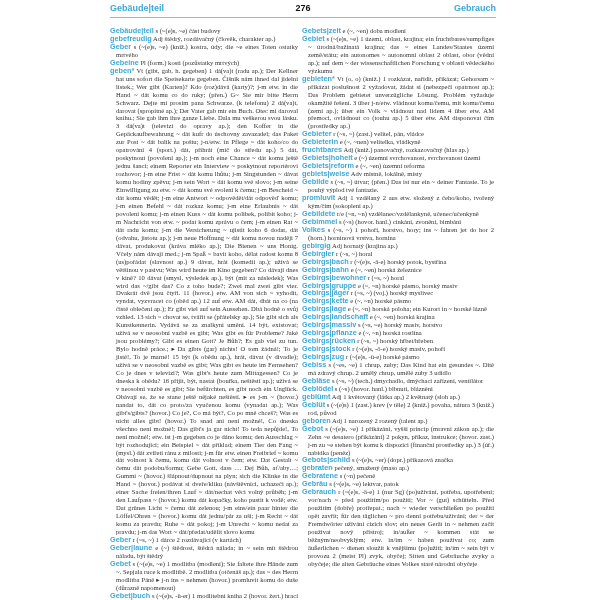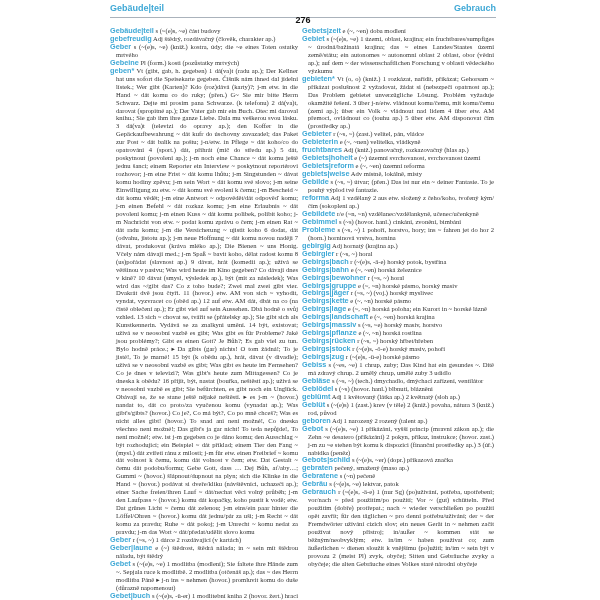--- a/index.html
+++ b/index.html
@@ -1,19 +1,19 @@
 <!DOCTYPE html>
 <html><head>
 <meta charset="utf-8">
 <style>
   html, body { margin:0; padding:0; background:#ffffff; }
   body { width:600px; height:600px; position:relative; overflow:hidden; font-family:"Liberation Serif", serif; color:#333; }
   .header { position:absolute; left:110px; top:3px; width:386px; height:14px; border-bottom:1px solid #aab2bb; }
   .hdr-left { position:absolute; left:0; top:0; font:bold 9px "Liberation Sans", sans-serif; color:#3ea8d6; }
-  .hdr-page { position:absolute; left:0; right:0; top:12px; text-align:center; font:bold 9px "Liberation Sans", sans-serif; color:#111; }
+  .hdr-page { position:absolute; left:0; right:0; top:0; text-align:center; font:bold 9px "Liberation Sans", sans-serif; color:#111; }
   .hdr-right { position:absolute; right:0; top:0; font:bold 9px "Liberation Sans", sans-serif; color:#3ea8d6; }
   .col { position:absolute; top:27px; width:188px; font-size:6.6px; line-height:7.95px; text-align:justify; hyphens:auto; }
   .col.left { left:110px; }
   .col.right { left:302px; width:192px; }
   .entry { margin:0; text-indent:-6px; padding-left:6px; }
   .hw { font-family:"Liberation Sans", sans-serif; font-weight:bold; color:#3ea8d6; font-size:7.3px; }
   .cz { color:#333; }
 </style>
 </head>
 <body>
@@ -39,24 +39,24 @@
     <p class="entry"><span class="hw">Gebets|zeit</span><span class="cz"> e (~, ~en) doba modlení</span></p>
     <p class="entry"><span class="hw">Gebiet</span><span class="cz"> s (~(e)s, ~e) 1 území, oblast, krajina; ein fruchtbares/sumpfiges ~ úrodná/bažinatá krajina; das ~ eines Landes/Staates území země/státu; ein autonomes ~ autonomní oblast 2 oblast, obor (vědní ap.); auf dem ~ der wissenschaftlichen Forschung v oblasti vědeckého výzkumu</span></p>
     <p class="entry"><span class="hw">gebieten*</span><span class="cz"> Vt (o, o) (kniž.) 1 rozkázat, nařídit, přikázat; Gehorsam ~ přikázat poslušnost 2 vyžadovat, žádat si (nebezpečí opatrnost ap.); Das Problem gebietet unverzügliche Lösung. Problém vyžaduje okamžité řešení. 3 über j-n/etw. vládnout komu/čemu, mít komu/čemu (zemi ap.); über ein Volk ~ vládnout nad lidem 4 über etw. AM přemoci, ovládnout co (touhu ap.) 5 über etw. AM disponovat čím (prostředky ap.)</span></p>
     <p class="entry"><span class="hw">Gebieter</span><span class="cz"> r (~s, ~) (zast.) velitel, pán, vládce</span></p>
     <p class="entry"><span class="hw">Gebieterin</span><span class="cz"> e (~, ~nen) velitelka, vládkyně</span></p>
     <p class="entry"><span class="hw">fruchtbares</span><span class="cz"> Adj (kniž.) panovačný, rozkazovačný (hlas ap.)</span></p>
     <p class="entry"><span class="hw">Gebiets|hoheit</span><span class="cz"> e (~) územní svrchovanost, svrchovanost území</span></p>
     <p class="entry"><span class="hw">Gebiets|reform</span><span class="cz"> e (~, ~en) územní reforma</span></p>
     <p class="entry"><span class="hw">gebiets|weise</span><span class="cz"> Adv místně, lokálně, místy</span></p>
     <p class="entry"><span class="hw">Gebilde</span><span class="cz"> s (~s, ~) útvar; (přen.) Das ist nur ein ~ deiner Fantasie. To je pouhý výplod tvé fantazie.</span></p>
-    <p class="entry"><span class="hw">reforma</span><span class="cz"> Adj 1 vzdělaný 2 aus etw. složený z čeho/koho, tvořený kým/čím (sokoplení ap.)</span></p>
+    <p class="entry"><span class="hw">promluvit</span><span class="cz"> Adj 1 vzdělaný 2 aus etw. složený z čeho/koho, tvořený kým/čím (sokoplení ap.)</span></p>
     <p class="entry"><span class="hw">Gebildete</span><span class="cz"> r/e (~n, ~n) vzdělanec/vzdělankyně, učenec/učenkyně</span></p>
     <p class="entry"><span class="hw">Gebimmel</span><span class="cz"> s (~s) (hovor. hanl.) cinkání, zvonění, bimbání</span></p>
-    <p class="entry"><span class="hw">Probleme</span><span class="cz"> s (~s, ~) 1 pohoří, horstvo, hory; ins ~ fahren jet do hor 2 (horn.) horninová vrstva, hornina</span></p>
+    <p class="entry"><span class="hw">Volkes</span><span class="cz"> s (~s, ~) 1 pohoří, horstvo, hory; ins ~ fahren jet do hor 2 (horn.) horninová vrstva, hornina</span></p>
     <p class="entry"><span class="hw">gebirgig</span><span class="cz"> Adj hornatý (krajina ap.)</span></p>
     <p class="entry"><span class="hw">Gebirgler</span><span class="cz"> r (~s, ~) horal</span></p>
     <p class="entry"><span class="hw">Gebirgs|bach</span><span class="cz"> r (~(e)s, -ä-e) horský potok, bystřina</span></p>
     <p class="entry"><span class="hw">Gebirgs|bahn</span><span class="cz"> e (~, ~en) horská železnice</span></p>
     <p class="entry"><span class="hw">Gebirgs|bewohner</span><span class="cz"> r (~s, ~) horal</span></p>
     <p class="entry"><span class="hw">Gebirgs|gruppe</span><span class="cz"> e (~, ~n) horské pásmo, horský masiv</span></p>
     <p class="entry"><span class="hw">Gebirgs|jäger</span><span class="cz"> r (~s, ~) (voj.) horský myslivec</span></p>
     <p class="entry"><span class="hw">Gebirgs|kette</span><span class="cz"> e (~, ~n) horské pásmo</span></p>
     <p class="entry"><span class="hw">Gebirgs|lage</span><span class="cz"> e (~, ~n) horská poloha; ein Kurort in ~ horské lázně</span></p>
     <p class="entry"><span class="hw">Gebirgs|landschaft</span><span class="cz"> e (~, ~en) horská krajina</span></p>

